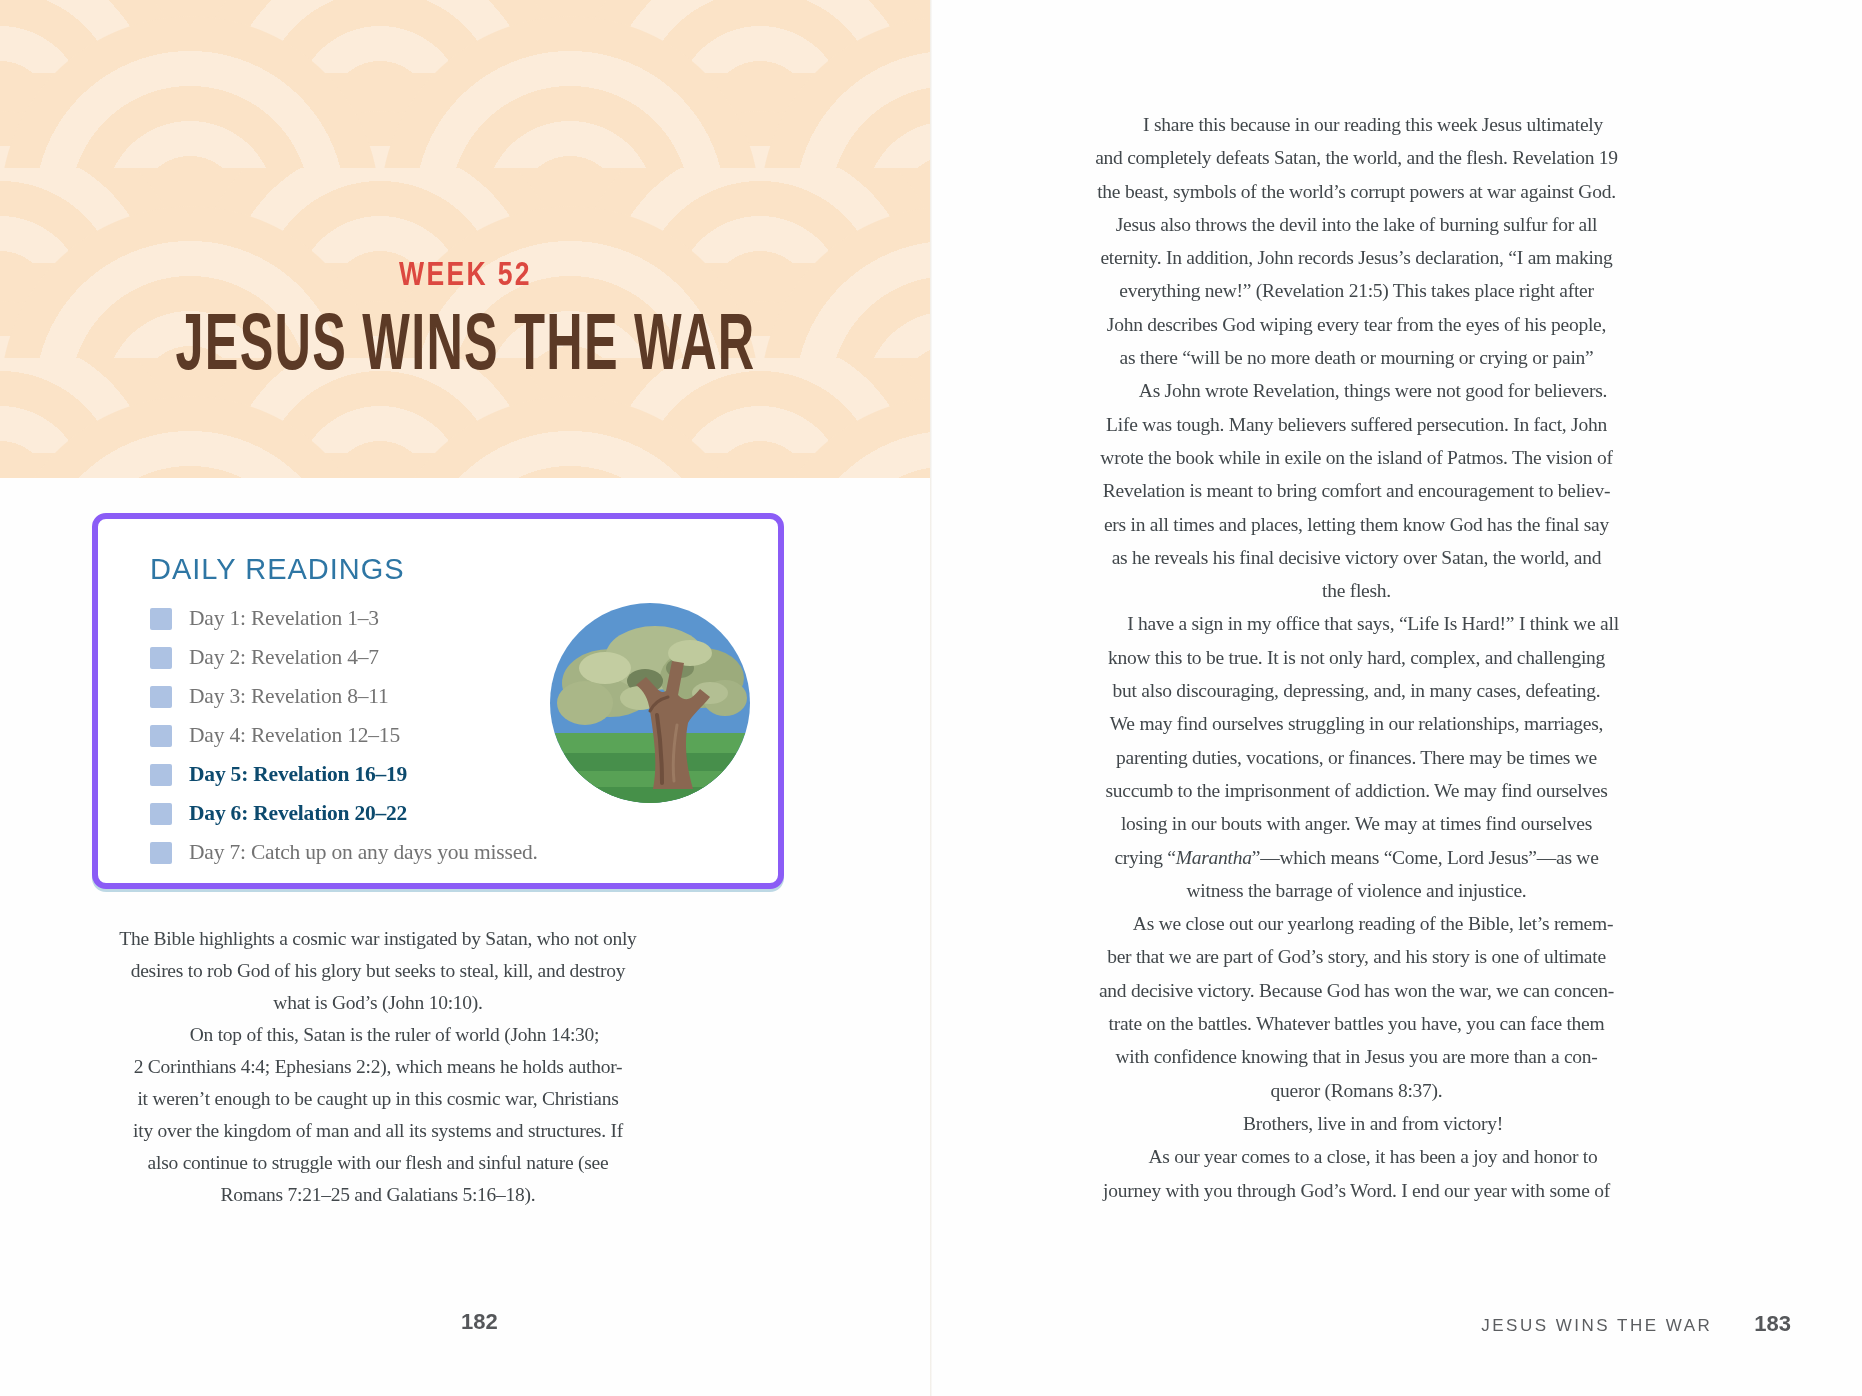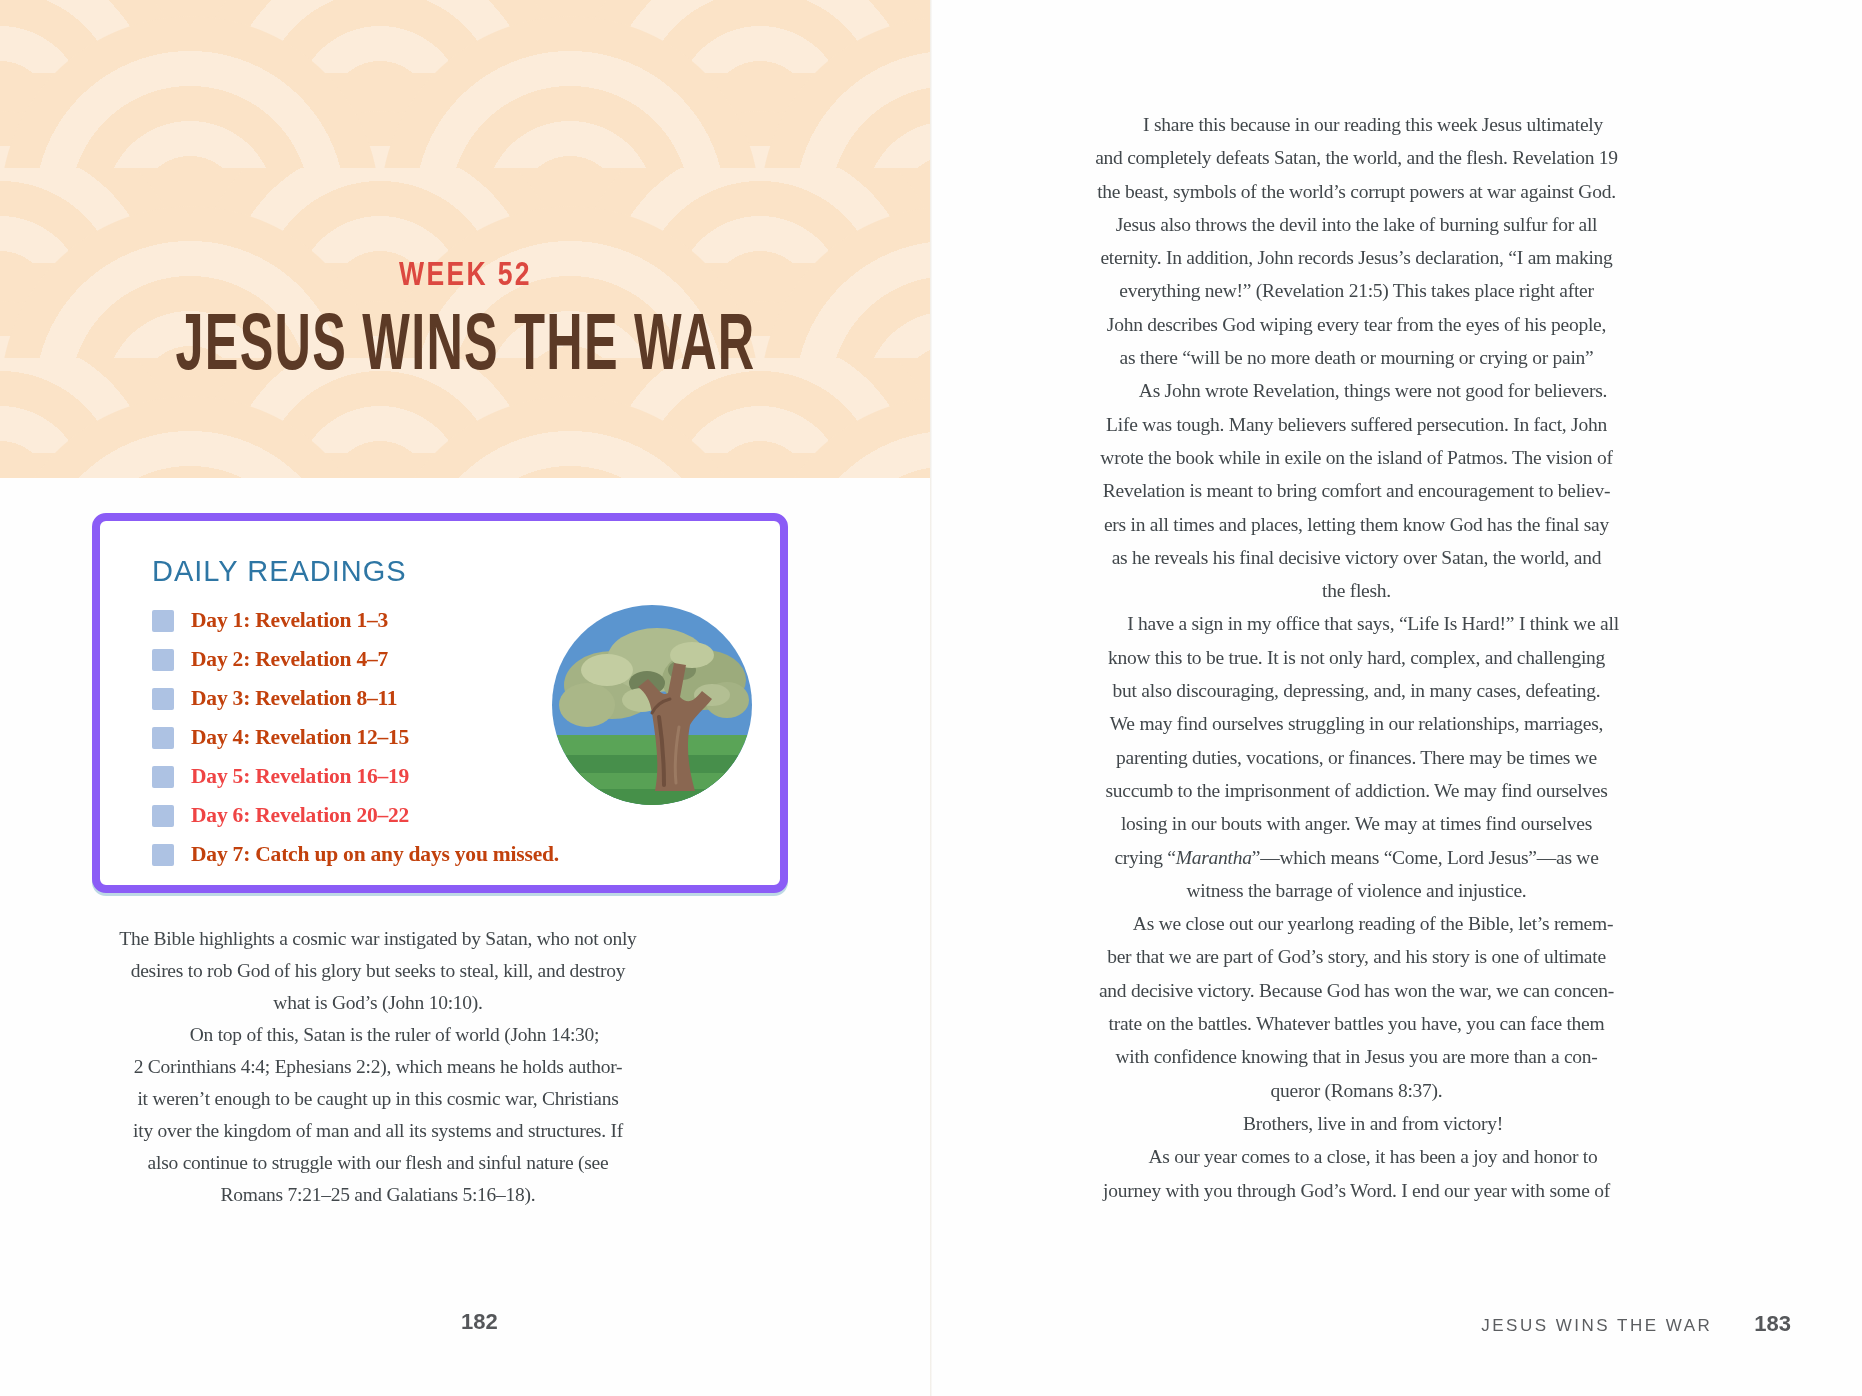--- a/index.html
+++ b/index.html
@@ -18,31 +18,31 @@
     background-position:0 -22px,190px 73px;}
   .week-label{position:absolute;left:0;top:254px;width:931px;text-align:center;
     font-family:"Liberation Sans",sans-serif;font-weight:bold;font-size:34px;
     letter-spacing:3px;color:#dc4840;transform:scaleX(.78);}
   .chapter-title{position:absolute;left:0;top:296px;width:931px;text-align:center;
     font-family:"Liberation Sans",sans-serif;font-weight:bold;font-size:80px;
     letter-spacing:2px;color:#5c3a26;transform:scaleX(.63);white-space:nowrap;}
 
   
   .readings-box{position:absolute;left:92px;top:513px;width:680px;height:364px;
-    border:8px solid #8b5cf6;border-radius:14px;background:#fff;
+    border:6px solid #8b5cf6;border-radius:14px;background:#fff;
     box-shadow:0 3px 0 rgba(23,120,160,.28);}
   .readings-title{position:absolute;left:52px;top:34px;
     font-family:"Liberation Sans",sans-serif;font-size:29px;font-weight:400;
     color:#2e76a4;letter-spacing:1px;}
   .readings-list{position:absolute;left:52px;top:80px;margin:0;padding:0;list-style:none;}
   .reading-item{display:flex;align-items:center;height:39px;white-space:nowrap;}
   .checkbox{width:22px;height:22px;background:#adc2e3;border-radius:2px;
     margin-right:17px;flex:none;}
-  .reading-label{font-size:21.5px;color:#c2410c;letter-spacing:-0.2px;font-weight:bold;}
-  .reading-label.bold{font-weight:bold;color:#ef4444;}
+  .reading-label{font-size:21.5px;color:#737373;letter-spacing:-0.2px;}
+  .reading-label.bold{font-weight:bold;color:#0c4a6e;}
   .tree-illustration{position:absolute;left:452px;top:84px;width:200px;height:200px;}
 
   
   .body-col{position:absolute;color:#41474b;font-size:19.5px;letter-spacing:-0.25px;text-align:center;}
   .body-col .line{white-space:nowrap;}
   .body-col .line.ind{padding-left:33px;}
   .left-body{left:78px;top:923px;line-height:32px;width:600px;}
   .right-body{left:1064px;top:108px;line-height:33.3px;width:585px;}
   .line em{font-style:italic;}
 

